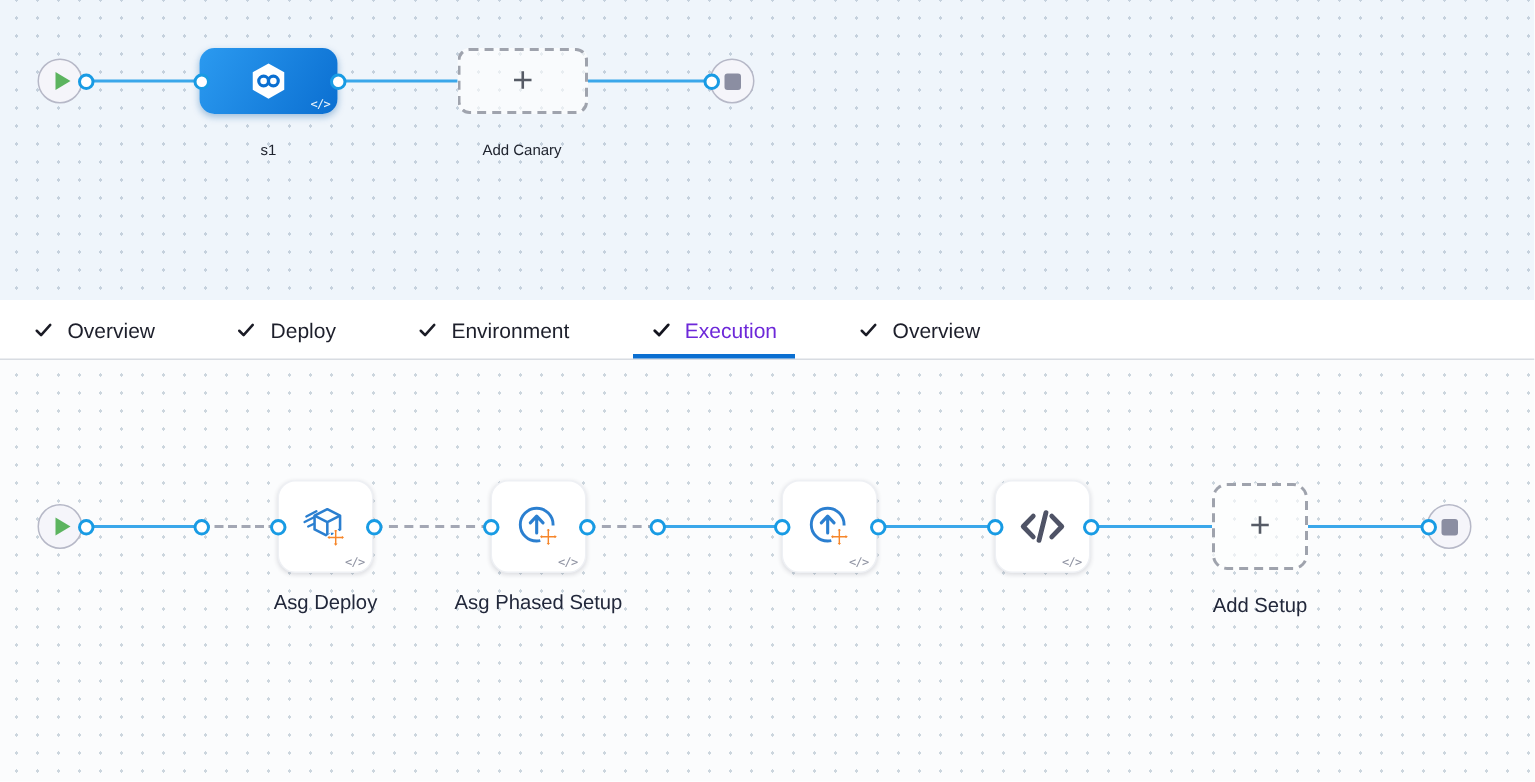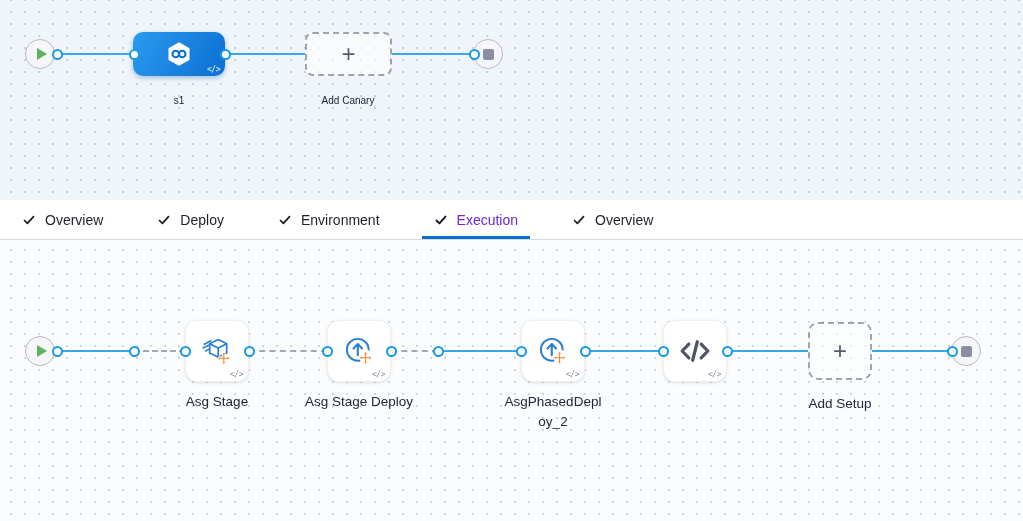--- a/index.html
+++ b/index.html
@@ -216,19 +216,18 @@
     <div class="port" style="left:243.5px;top:105.5px"></div>
     <div class="port" style="left:321.5px;top:105.5px"></div>
     <div class="port" style="left:385.5px;top:105.5px"></div>
     <div class="port" style="left:432.5px;top:105.5px"></div>
     <div class="port" style="left:515.5px;top:105.5px"></div>
     <div class="port" style="left:579.5px;top:105.5px"></div>
     <div class="port" style="left:657.5px;top:105.5px"></div>
     <div class="port" style="left:721.5px;top:105.5px"></div>
     <div class="port" style="left:946.5px;top:105.5px"></div>
 
-    <div class="node-label" style="left:157px;top:152px;width:120px">Asg Stage</div>
-    <div class="node-label" style="left:303px;top:152px;width:112px">Asg Stage Deploy</div>
-    <div class="node-label" style="left:501px;top:152px;width:104px;overflow-wrap:anywhere">AsgPhasedDeploy_2</div>
+    <div class="node-label" style="left:157px;top:152px;width:120px">Asg Deploy</div>
+    <div class="node-label" style="left:303px;top:152px;width:112px">Asg Phased Setup</div>
     <div class="node-label" style="left:790px;top:154px;width:100px">Add Setup</div>
   </div>
 
 </div>
 
 </body></html>

